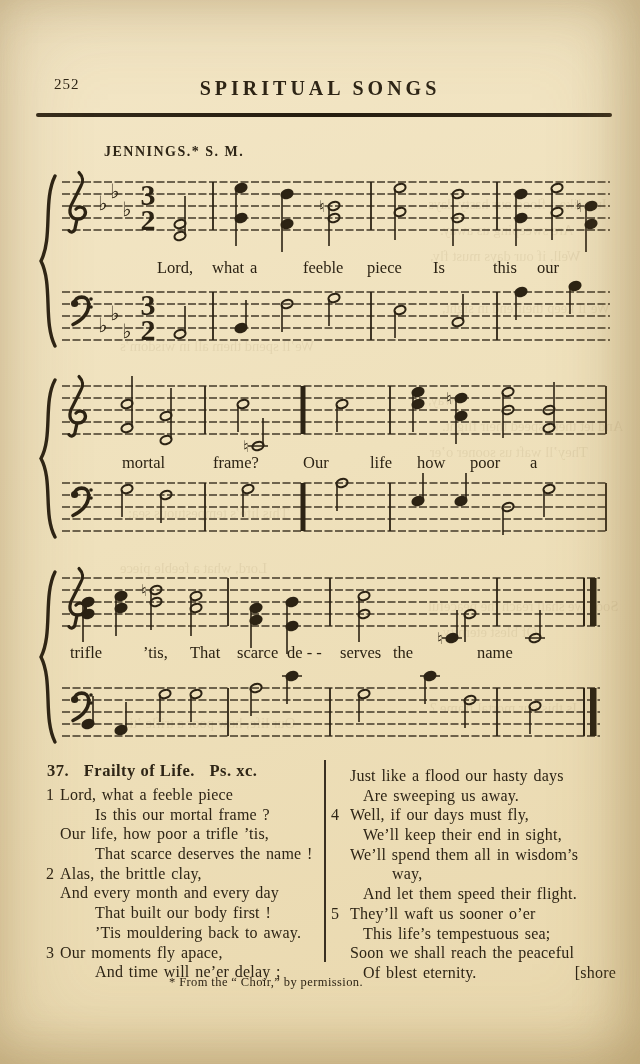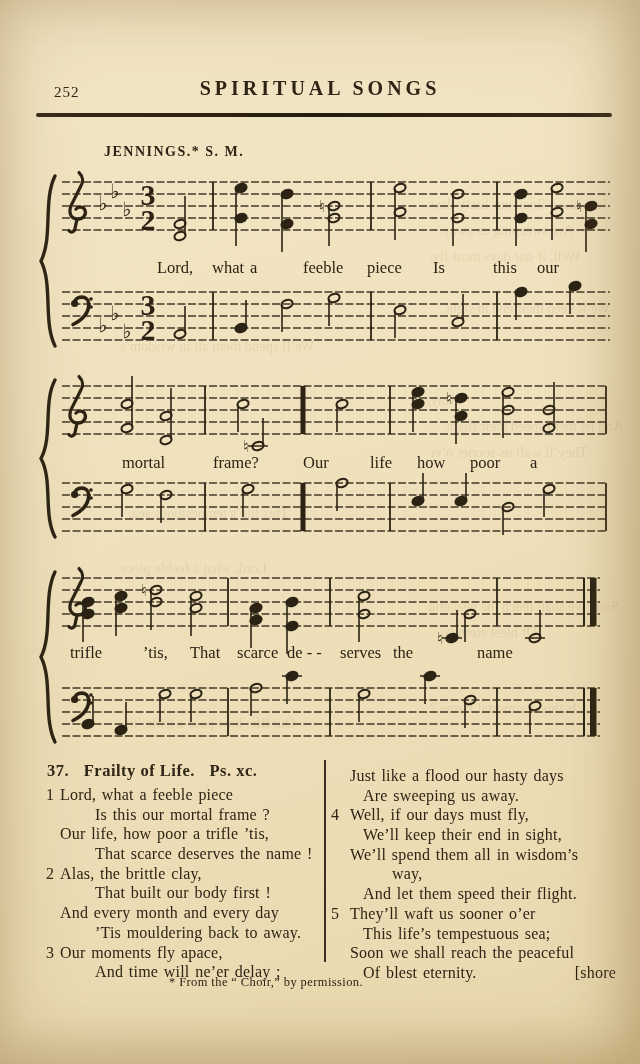--- a/index.html
+++ b/index.html
@@ -7,21 +7,21 @@
   .page{
     position:relative;width:640px;height:1064px;
     background:linear-gradient(160deg,#f3e6c6 0%,#efe1bc 45%,#e9d8ae 100%);
     font-family:"Liberation Serif","DejaVu Serif",serif;
     color:#2e2516;
   }
   .page::after{
     content:"";position:absolute;inset:0;pointer-events:none;
     box-shadow:inset 0 0 90px rgba(140,110,55,.30), inset -25px 0 45px rgba(140,110,55,.18), inset 0 -20px 40px rgba(140,110,55,.15);
   }
-  .pagenum{position:absolute;left:54px;top:84px;font-size:15px;letter-spacing:1px;}
+  .pagenum{position:absolute;left:54px;top:76px;font-size:15px;letter-spacing:1px;}
   .runhead{position:absolute;left:0;top:77px;width:100%;text-align:center;
     font-size:20px;font-weight:bold;letter-spacing:4px;}
   .rule{position:absolute;left:36px;top:113px;width:576px;height:3.6px;
     background:linear-gradient(90deg,#352b1b 0%,#241c0e 50%,#352b1b 100%);border-radius:2px;}
   .title{position:absolute;left:104px;top:144px;font-size:14px;font-weight:bold;letter-spacing:1.5px;}
   #music{position:absolute;left:0;top:0;}
   .ghost{position:absolute;font-size:14.5px;color:#7a6438;opacity:.10;
     transform:scaleX(-1);filter:blur(.5px);white-space:nowrap;pointer-events:none;}
   .hymn-heading{position:absolute;left:42px;top:761px;width:278px;text-align:left;
     font-weight:bold;font-size:16.5px;letter-spacing:.5px;white-space:nowrap;}
@@ -319,22 +319,22 @@
     <span>37.</span>
     <span>Frailty of Life.</span>
     <span>Ps. xc.</span>
   </div>
   <div id="colL" class="vcol">
       <div class="vline ind0"><span class="vnum">1</span>Lord, what a feeble piece</div>
       <div class="vline ind1">Is this our mortal frame ?</div>
       <div class="vline ind0">Our life, how poor a trifle ’tis,</div>
       <div class="vline ind1">That scarce deserves the name !</div>
       <div class="vline ind0"><span class="vnum">2</span>Alas, the brittle clay,</div>
+      <div class="vline ind0">And every month and every day</div>
       <div class="vline ind1">That built our body first !</div>
-      <div class="vline ind0">And every month and every day</div>
       <div class="vline ind1">’Tis mouldering back to away.</div>
       <div class="vline ind0"><span class="vnum">3</span>Our moments fly apace,</div>
       <div class="vline ind1">And time will ne’er delay ;</div>
     </div>
   <div id="colR" class="vcol">
       <div class="vline ind0">Just like a flood our hasty days</div>
       <div class="vline ind1">Are sweeping us away.</div>
       <div class="vline ind0"><span class="vnum">4</span>Well, if our days must fly,</div>
       <div class="vline ind1">We’ll keep their end in sight,</div>
       <div class="vline ind0">We’ll spend them all in  wisdom’s</div>

